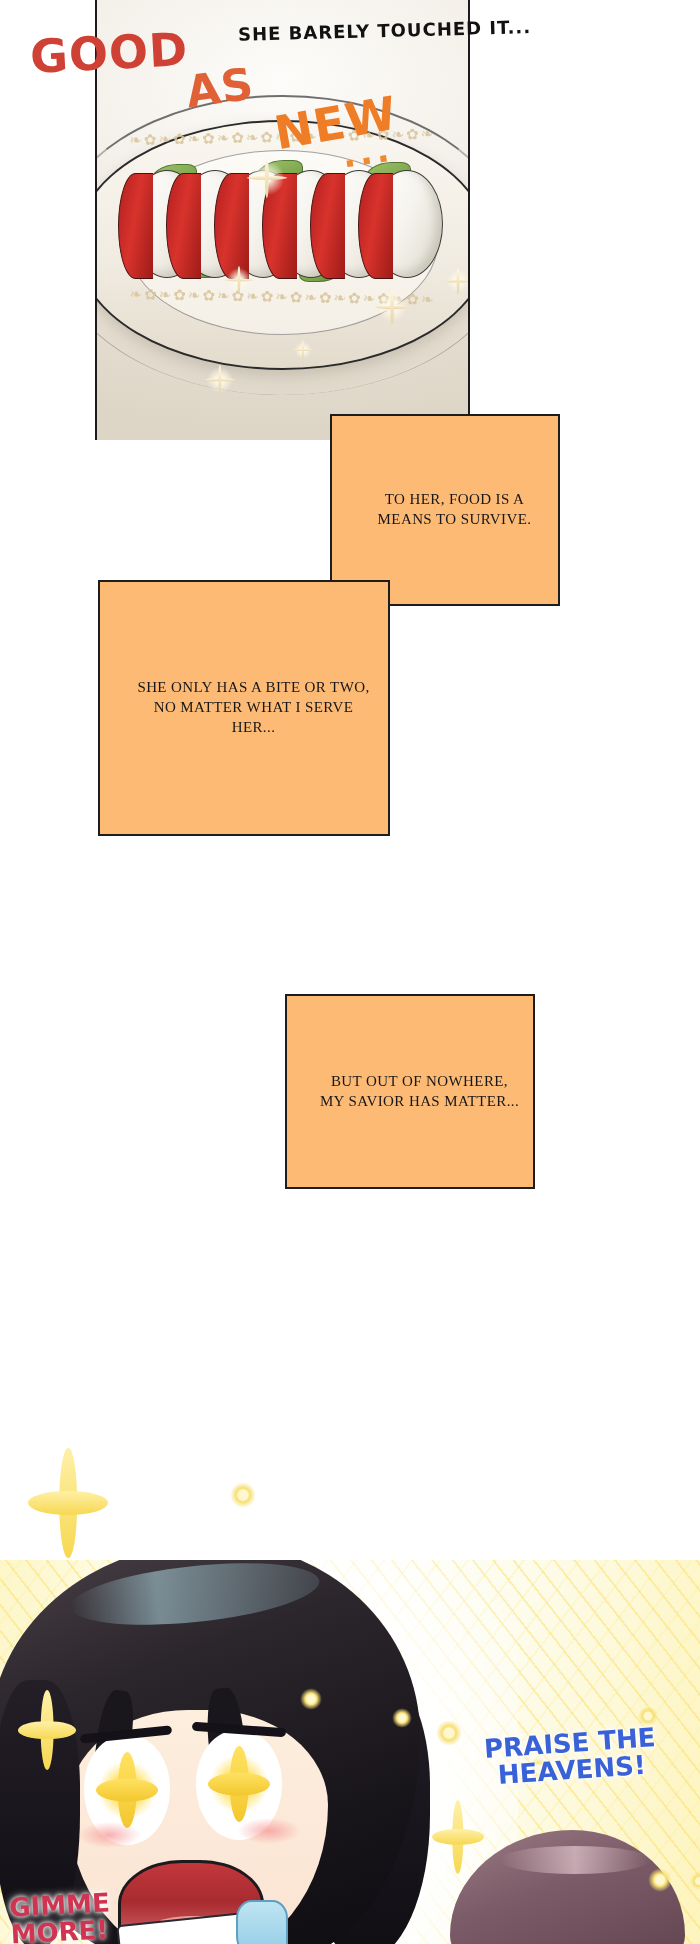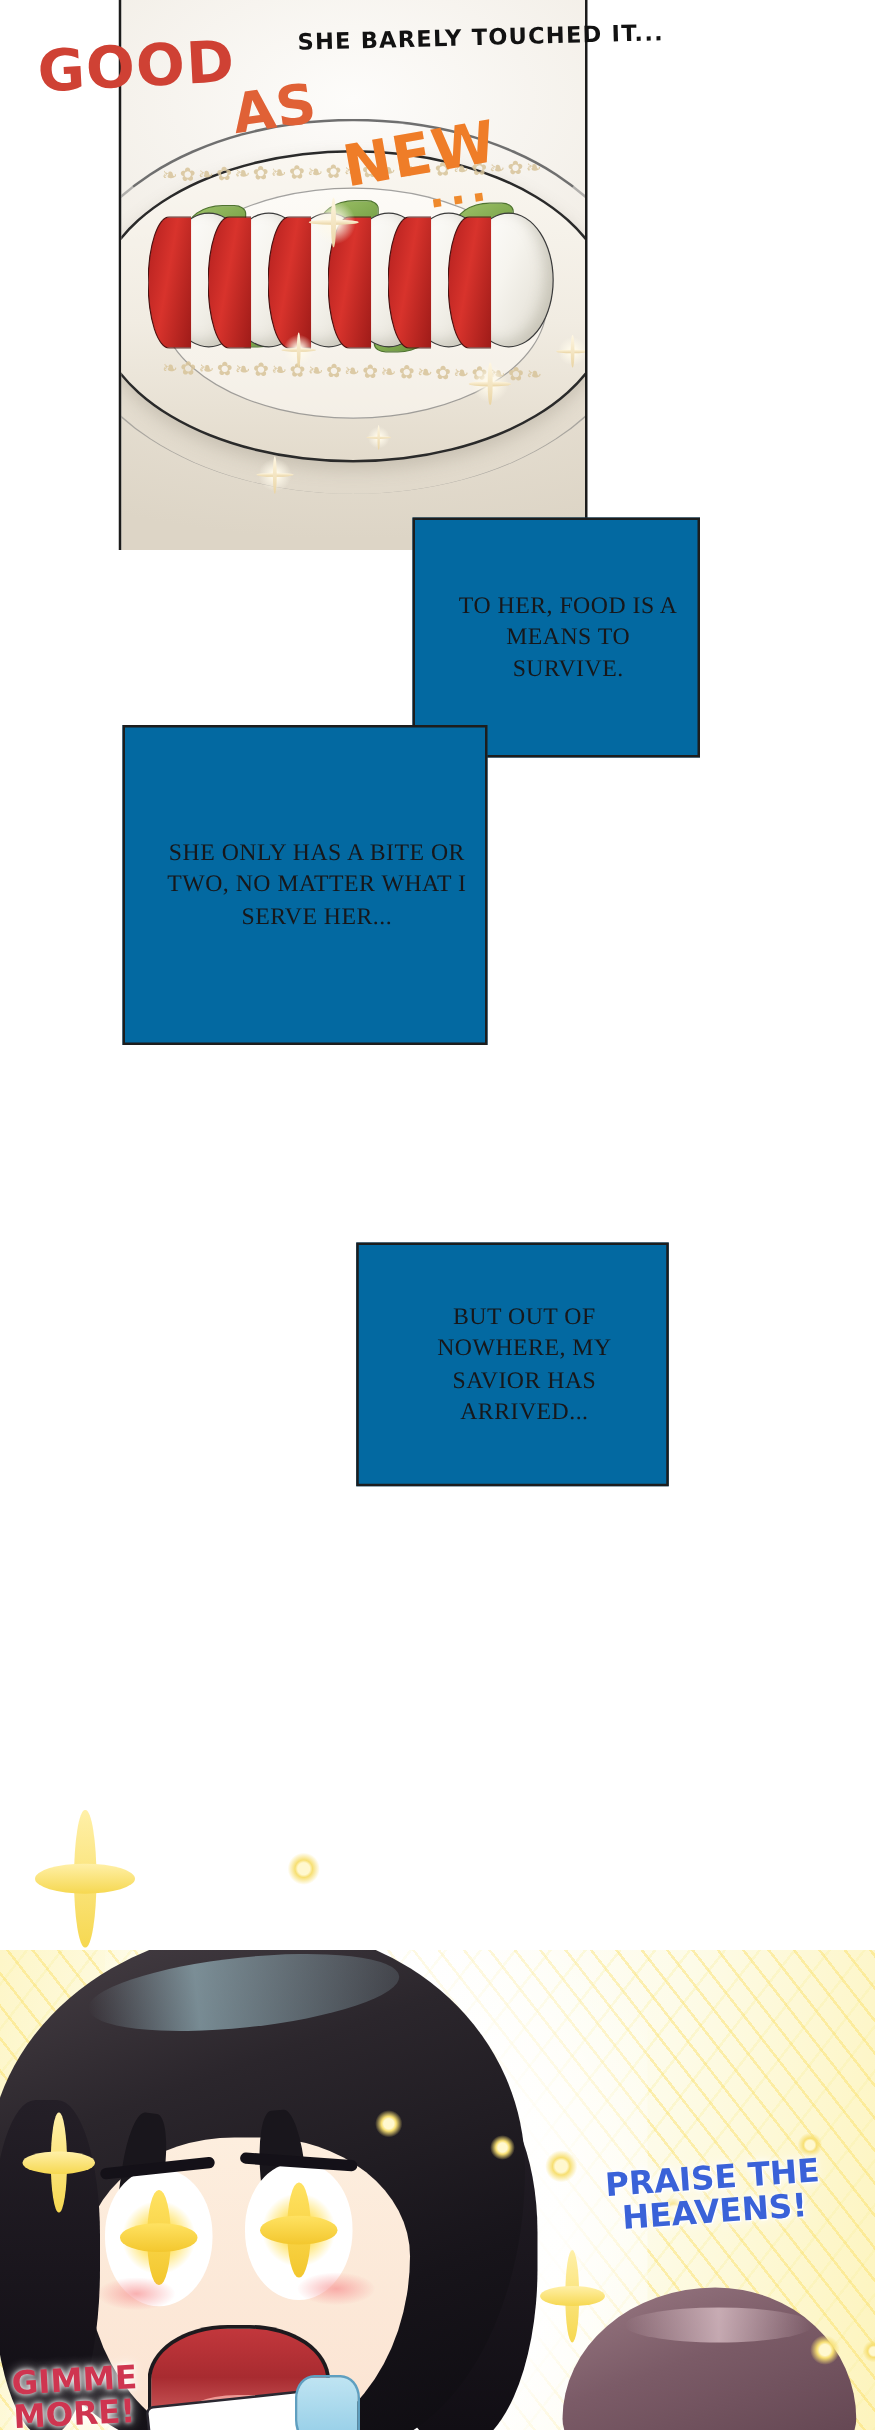--- a/index.html
+++ b/index.html
@@ -95,24 +95,24 @@
   .gan3 { left:244px; top:74px; font-size:46px; color:#ef7d28; transform:rotate(-10deg); }
   .gan4 { left:312px; top:110px; font-size:34px; color:#ef8a2d; transform:rotate(-8deg); letter-spacing:4px;}
 
   .barely {
     position:absolute; left:238px; top:20px; z-index:7;
     font-size:18px; color:#121212; transform:rotate(-1.5deg);
   }
 
   
   .cap {
-    position:absolute; background:#0369a1; border:2.5px solid #1d1d1d;
+    position:absolute; background:#fdba74; border:2.5px solid #1d1d1d;
     display:flex; align-items:center; justify-content:center; text-align:center;
     color:#17171a; line-height:1.32; letter-spacing:.4px;
-    font-family:"Liberation Serif", serif; font-size:19px; z-index:8;padding-left:19px;
+    font-family:"Liberation Serif", serif; font-size:15px; z-index:8;padding-left:19px;
   }
   .cap span { display:block; padding:0 12px; }
   .cap-1 { left:330px; top:414px;  width:230px; height:192px; }
   .cap-2 { left:98px;  top:580px;  width:292px; height:256px; }
   .cap-3 { left:285px; top:994px;  width:250px; height:195px; }
 
   
   .panel-react {
     position:absolute; left:0; top:1560px; width:700px; height:384px;
     overflow:hidden;
@@ -291,21 +291,21 @@
 
   <div class="cap cap-1">
     <span>TO HER, FOOD IS A MEANS TO SURVIVE.</span>
   </div>
 
   <div class="cap cap-2">
     <span>SHE ONLY HAS A BITE OR TWO, NO MATTER WHAT I SERVE HER...</span>
   </div>
 
   <div class="cap cap-3">
-    <span>BUT OUT OF NOWHERE, MY SAVIOR HAS ARRIVED...</span>
+    <span>BUT OUT OF NOWHERE, MY SAVIOR HAS MATTER...</span>
   </div>
 
   <div class="bigstar" style="left:28px;  top:1448px; width:80px; height:110px;"></div>
   <div class="minisun" style="left:230px; top:1482px; width:26px; height:26px;"></div>
 
   <div class="panel-react">
     <div class="speedlines"></div>
     <div class="whitewash"></div>
 
     <div class="sidelock r"></div>

